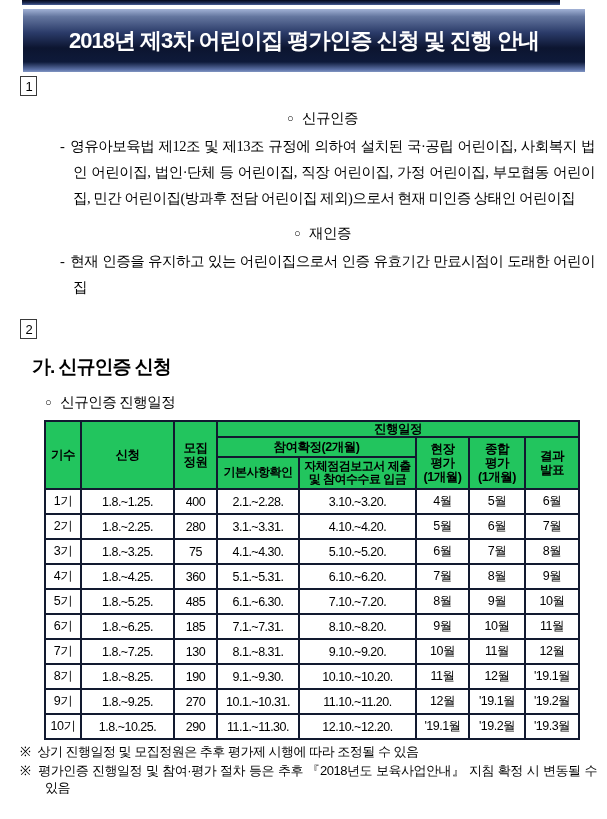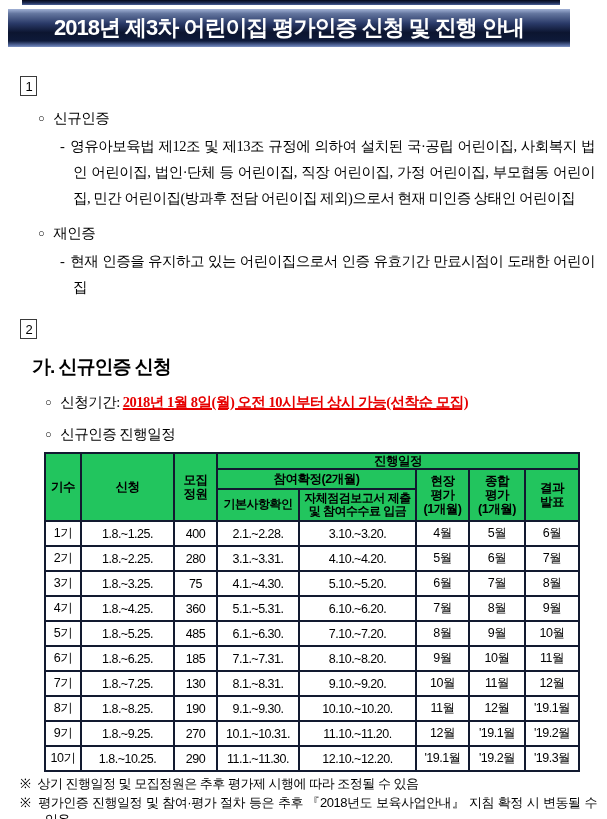--- a/index.html
+++ b/index.html
@@ -7,40 +7,40 @@
     width:607px;height:819px;background:#ffffff;overflow:hidden;
     font-family:"Liberation Sans",sans-serif;color:#000;position:relative;
   }
   
   .top-strip{
     position:absolute;left:22px;top:0;width:538px;height:5px;
     background:linear-gradient(180deg,#05091a 0%,#1c2a52 55%,#4a5f96 100%);
   }
   
   .banner{
-    position:absolute;left:8px;top:9px;width:562px;height:38px;
+    position:absolute;left:23px;top:9px;width:562px;height:63px;
     background:linear-gradient(180deg,#a2b2d6 0%,#64769f 12%,#2a3a68 38%,#0c1530 62%,#0e1a3a 84%,#5a6fa4 96%,#8195c2 100%);
     display:flex;align-items:center;justify-content:center;
   }
   .banner-title{
     color:#ffffff;font-weight:bold;font-size:22px;letter-spacing:-1px;white-space:nowrap;
   }
   .content{position:absolute;left:0;top:57px;width:607px;}
   
   .section-heading{
     margin:19px 0 0 20px;font-size:18px;font-weight:bold;letter-spacing:-1px;
     display:flex;align-items:center;
   }
   .num-box{
     display:inline-flex;align-items:center;justify-content:center;
     width:15px;height:18px;border:1.5px solid #3a3a3a;font-size:13px;font-weight:normal;
     margin-right:9px;flex:0 0 auto;
   }
   
-  .circle-line{margin:13px 0 0 38px;font-family:"Liberation Serif",serif;font-size:14.5px;letter-spacing:-0.5px;}
+  .circle-line{margin:13px 0 0 38px;font-family:"Liberation Serif",serif;font-size:14.5px;letter-spacing:-0.5px;text-align:center;}
   .cb{font-size:11px;vertical-align:1px;margin-right:9px;}
   .dash-para{
     margin:5px 12px 0 60px;font-family:"Liberation Serif",serif;font-size:14.5px;
     line-height:26px;text-align:justify;letter-spacing:-0.5px;
     padding-left:13px;text-indent:-13px;
   }
   .dash{margin-right:6px;}
   .subsection{margin:15px 0 0 32px;font-size:19px;font-weight:bold;letter-spacing:-1px;}
   .apply-line{margin:13px 0 0 45px;font-family:"Liberation Serif",serif;font-size:14.5px;letter-spacing:-0.5px;}
   .red-strong{
@@ -95,23 +95,20 @@
   <p class="dash-para">
     <span class="dash">-</span><span>현재 인증을 유지하고 있는 어린이집으로서 인증 유효기간 만료시점이 도래한 어린이집</span>
   </p>
 
   <div class="section-heading">
     <span class="num-box">2</span>
   </div>
 
   <div class="subsection">가. 신규인증 신청</div>
 
-  <div class="apply-line">
-    <span class="cb">○</span><span>신청기간: </span><span class="red-strong">2018년 1월 8일(월) 오전 10시부터 상시 가능(선착순 모집)</span>
-  </div>
 
 
   <div class="apply-line">
     <span class="cb">○</span><span>신규인증 진행일정</span>
   </div>
 
   <table class="schedule">
     <colgroup>
       <col style="width:36px">
         <col style="width:93px">

